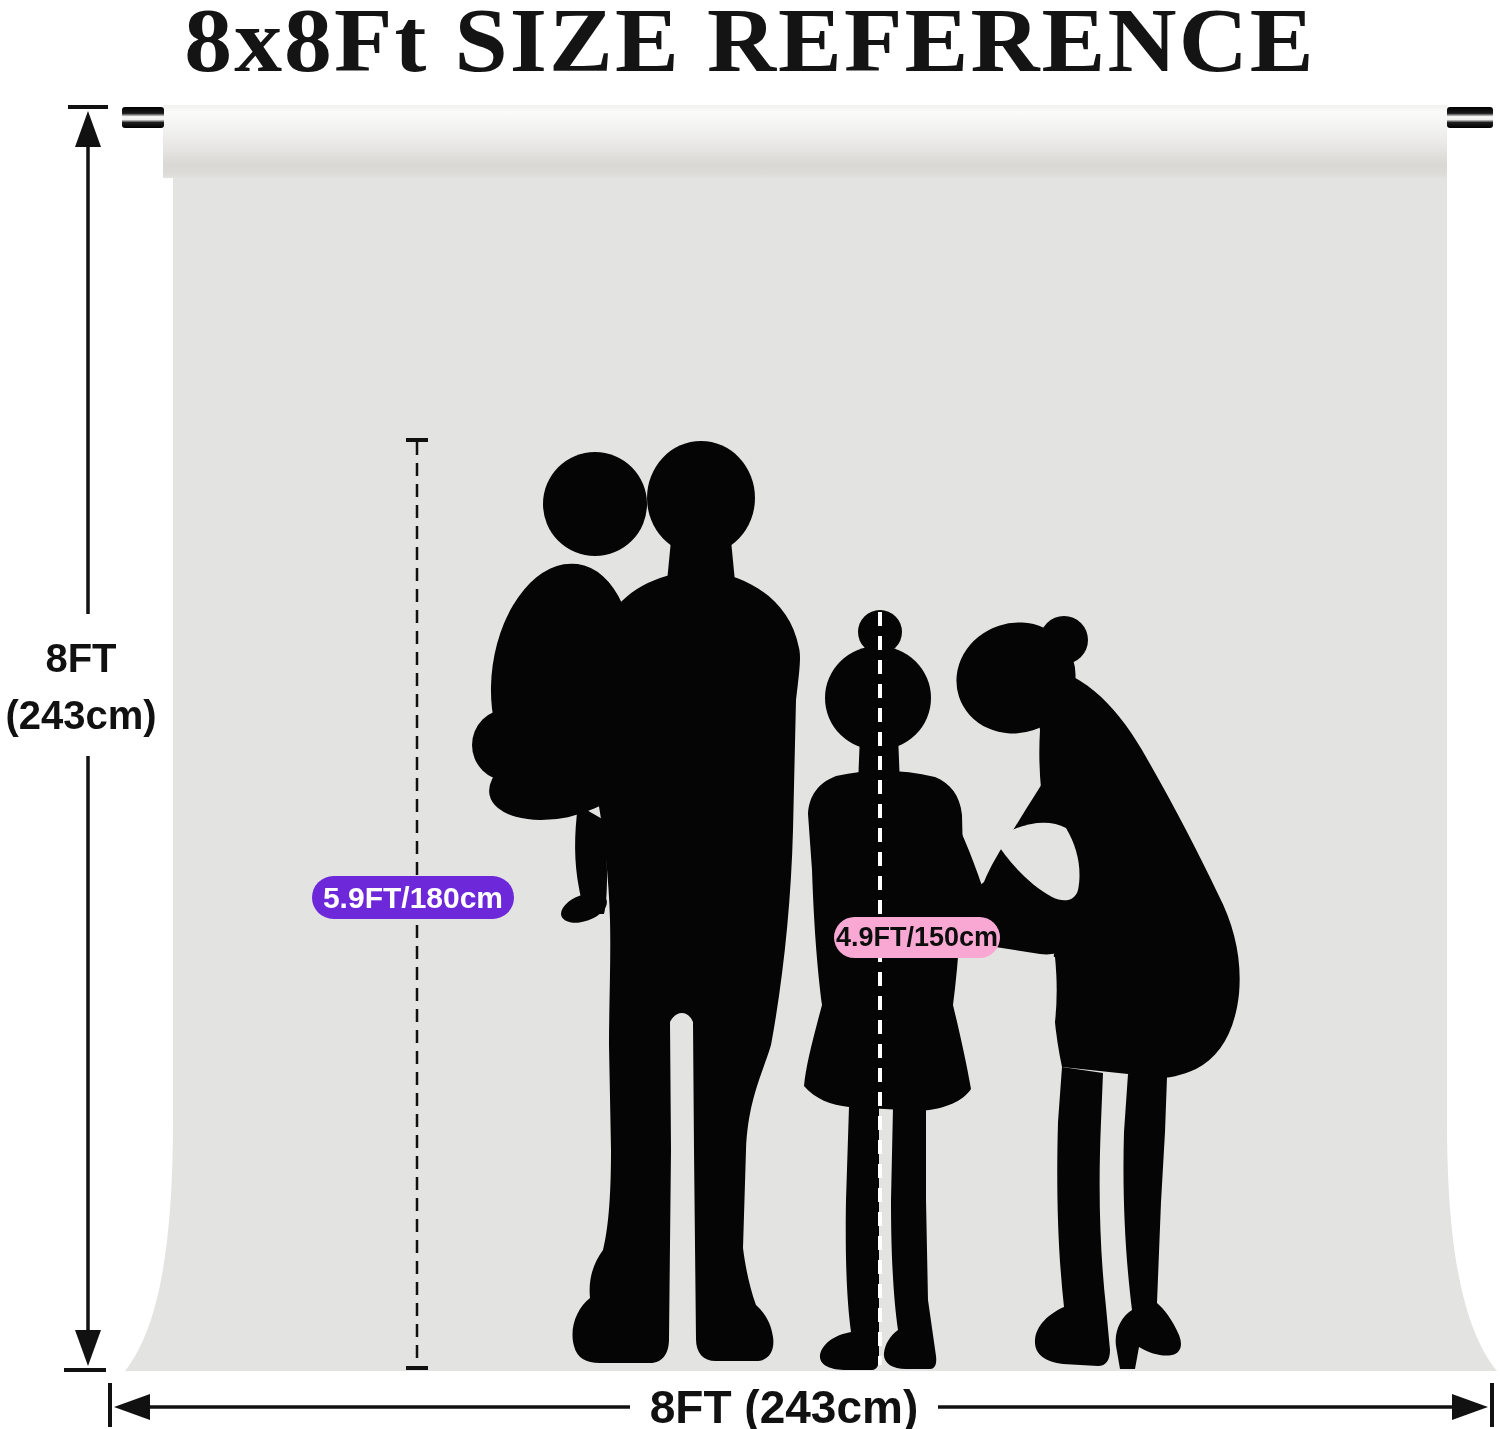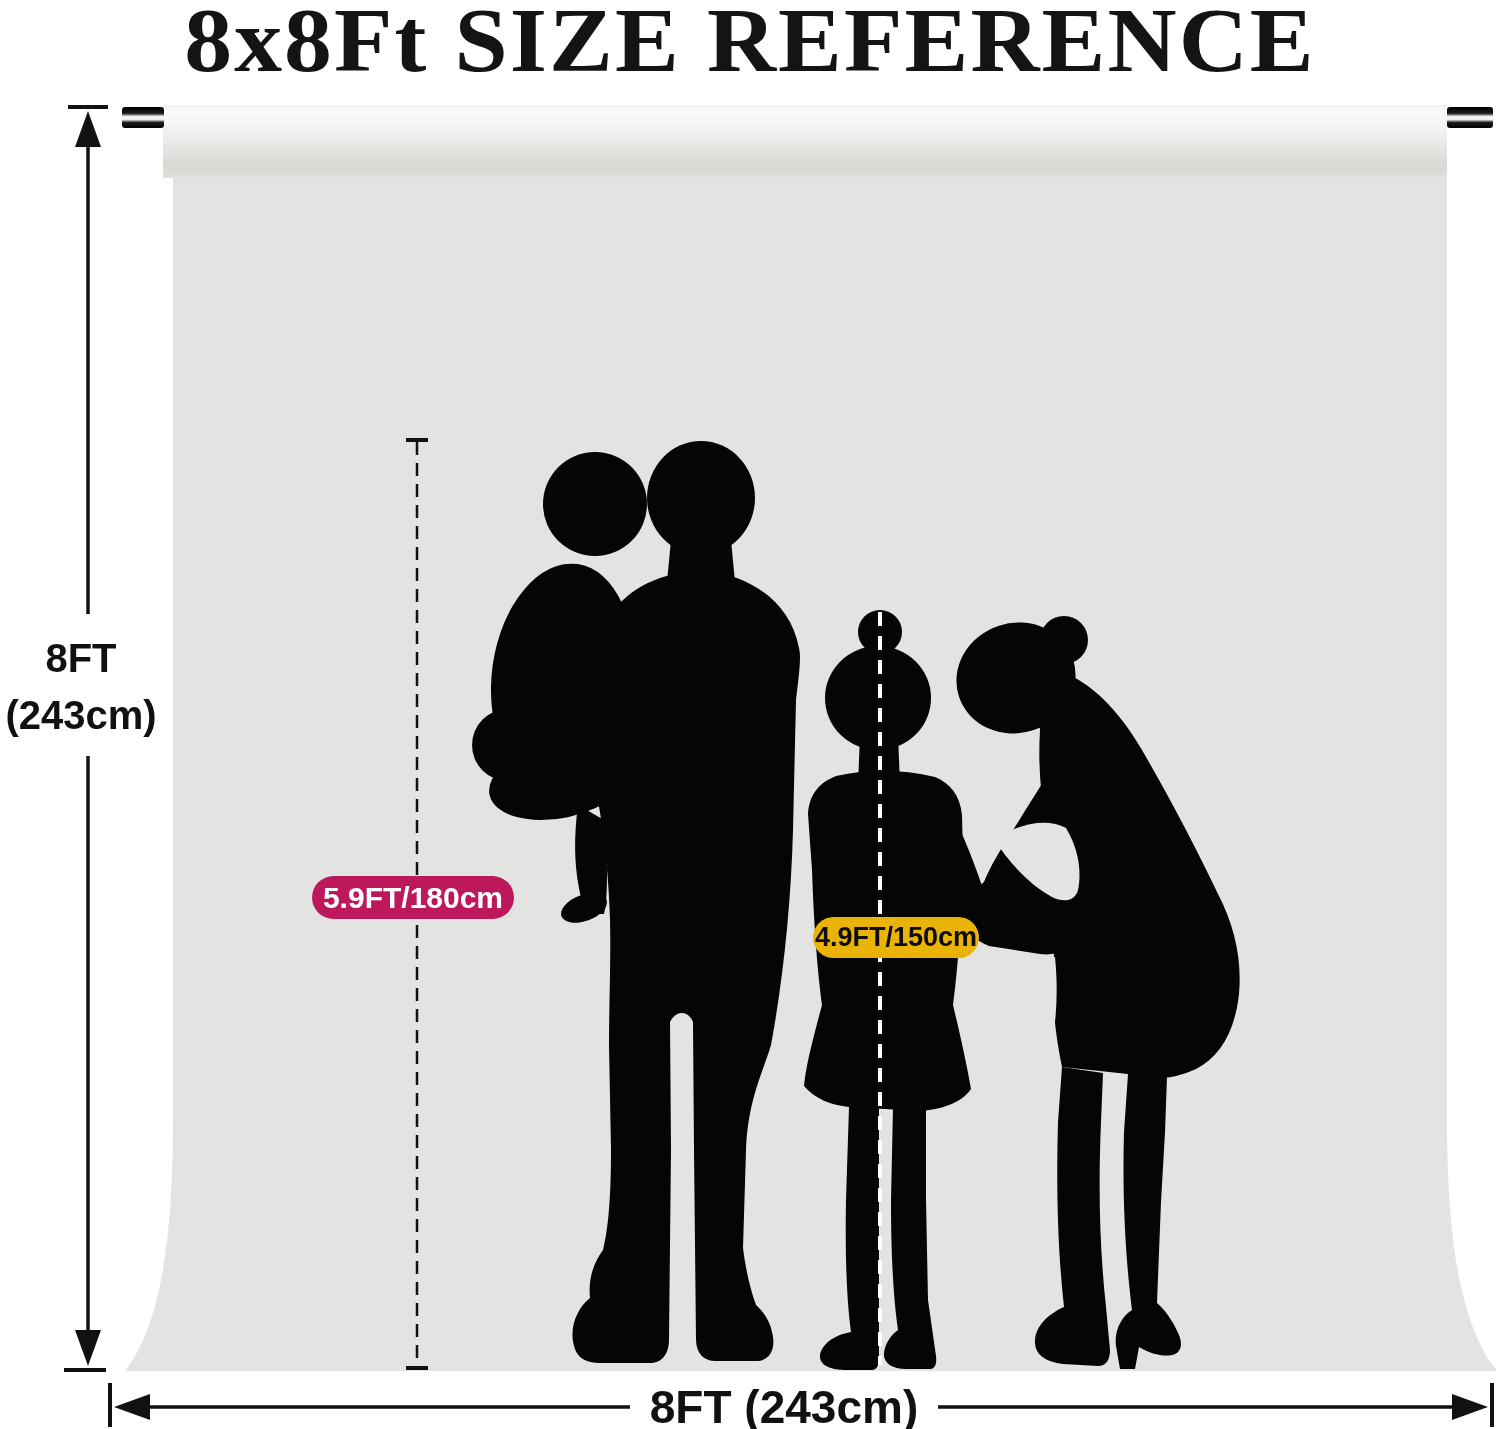--- a/index.html
+++ b/index.html
@@ -23,25 +23,25 @@
   #width-label{
     left:634px;top:1381px;width:300px;text-align:center;
     font-weight:bold;font-size:46px;line-height:52px;color:#111;white-space:nowrap;
   }
   .pill{
     position:absolute;display:flex;align-items:center;justify-content:center;
     font-weight:bold;white-space:nowrap;
   }
   #adult-pill{
     left:312px;top:876px;width:202px;height:43px;border-radius:22px;
-    background:#be185d;color:#ffffff;font-size:30px;
+    background:#6d28d9;color:#ffffff;font-size:30px;
   }
   #child-pill{
-    left:813px;top:917px;width:166px;height:41px;border-radius:21px;
-    background:#eab308;color:#0d0d0d;font-size:27px;
+    left:834px;top:917px;width:166px;height:41px;border-radius:21px;
+    background:#f9a8d4;color:#0d0d0d;font-size:27px;
   }
 </style>
 </head>
 <body>
 
 <svg id="scene" viewBox="0 0 1500 1429">
   <defs>
     <linearGradient id="rollGrad" x1="0" y1="0" x2="0" y2="1">
       <stop offset="0" stop-color="#f0f0ef"></stop>
       <stop offset="0.1" stop-color="#fbfbfa"></stop>

